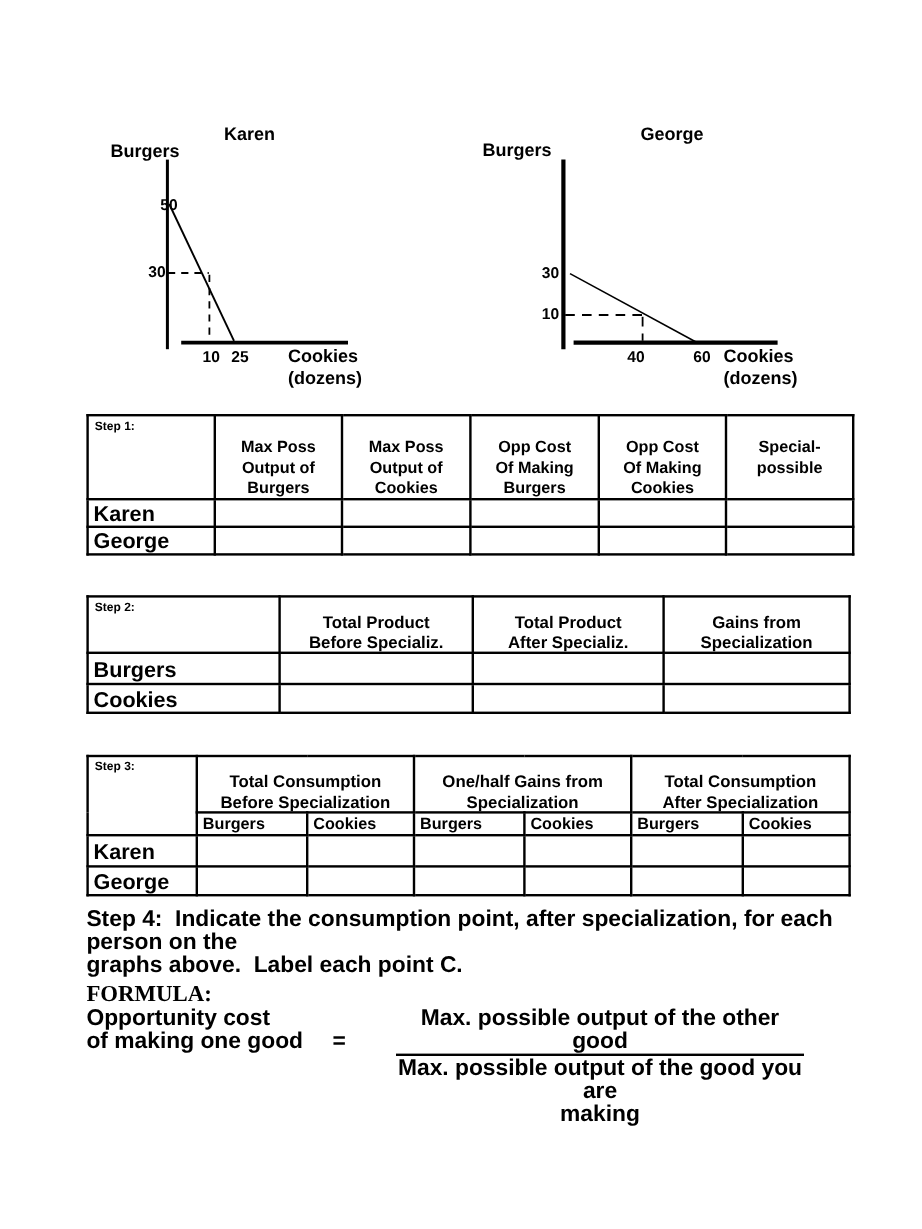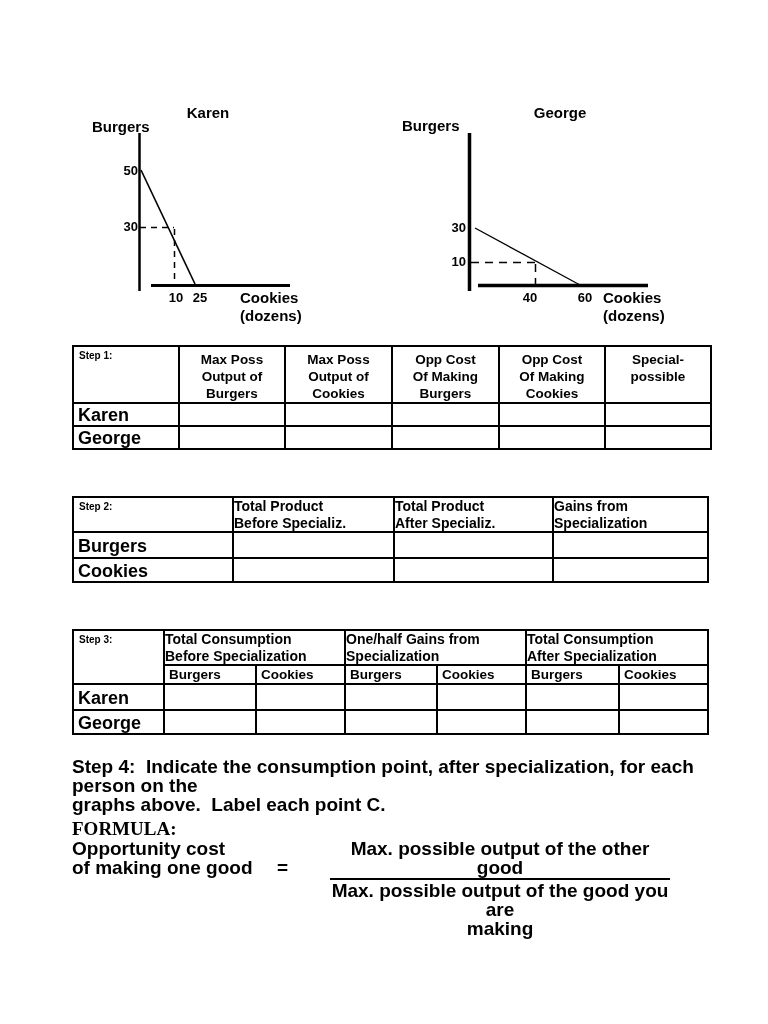--- a/index.html
+++ b/index.html
@@ -20,22 +20,22 @@
   .c-ylab  { font-size:15px; }
   .c-tick  { font-size:13px; width:22px; }
   .tick-r  { text-align:right; }
   .tick-c  { text-align:center; }
   .c-xlab  { font-size:15px; line-height:18px; white-space:pre-line; }
 
   
   table { border-collapse:collapse; table-layout:fixed; position:absolute; left:72px; }
   td { border:2px solid #000; padding:0; vertical-align:top; overflow:hidden; }
   .corner { font-size:10px; text-align:left; padding:3px 0 0 5px; }
-  .hdr { font-size:13.5px; line-height:17px; text-align:center; padding-top:4px; white-space:pre-line; }
-  .hdr2 { font-size:14px; line-height:16.5px; text-align:left; padding-top:0; white-space:pre-line; }
+  .hdr { font-size:13.5px; line-height:17px; text-align:center; padding-top:17px; white-space:pre-line; }
+  .hdr2 { font-size:14px; line-height:16.5px; text-align:center; padding-top:12px; white-space:pre-line; }
   .subhdr { font-size:13.5px; text-align:left; padding:1px 0 0 4px; }
   .rowlab { font-size:18px; text-align:left; padding:1px 0 0 4px; line-height:20px; vertical-align:middle; }
   .blank { background:#ffffff; }
 
   
   .body-txt { font-size:19px; line-height:19px; }
   .frac-num { display:inline-block; padding:0 10px 1px 10px; border-bottom:2px solid #000; }
   .frac { width:340px; text-align:center; }
 </style>
 </head>
@@ -46,21 +46,21 @@
   <div class="chart" style="left:70px; top:100px; width:250px; height:235px;">
     <svg width="250" height="235" viewBox="0 0 250 235">
       <line x1="69.5" y1="33" x2="69.5" y2="191" stroke="#000" stroke-width="2.5"></line>
       <line x1="81" y1="185.5" x2="220" y2="185.5" stroke="#000" stroke-width="3"></line>
       <line x1="71" y1="70" x2="125" y2="184" stroke="#000" stroke-width="1.6"></line>
       <line x1="70" y1="127.5" x2="104" y2="127.5" stroke="#000" stroke-width="1.5" stroke-dasharray="6 5"></line>
       <line x1="104.5" y1="129" x2="104.5" y2="184" stroke="#000" stroke-width="1.5" stroke-dasharray="6 5"></line>
     </svg>
     <div class="abs c-title" style="left:108px; top:4px;">Karen</div>
     <div class="abs c-ylab" style="left:22px;  top:18px;">Burgers</div>
-    <div class="abs c-tick tick-r" style="left:46px;  top:63px;">50</div>
+    <div class="abs c-tick tick-r" style="left:56px;  top:63px;">50</div>
     <div class="abs c-tick tick-r" style="left:46px;  top:119px;">30</div>
     <div class="abs c-tick tick-c" style="left:95px;  top:190px;">10</div>
     <div class="abs c-tick tick-c" style="left:119px; top:190px;">25</div>
     <div class="abs c-xlab" style="left:170px; top:189px;">Cookies
 (dozens)</div>
   </div>
 
   <div class="chart" style="left:390px; top:100px; width:290px; height:235px;">
     <svg width="290" height="235" viewBox="0 0 290 235">
       <line x1="79.5" y1="33" x2="79.5" y2="191" stroke="#000" stroke-width="3.5"></line>

